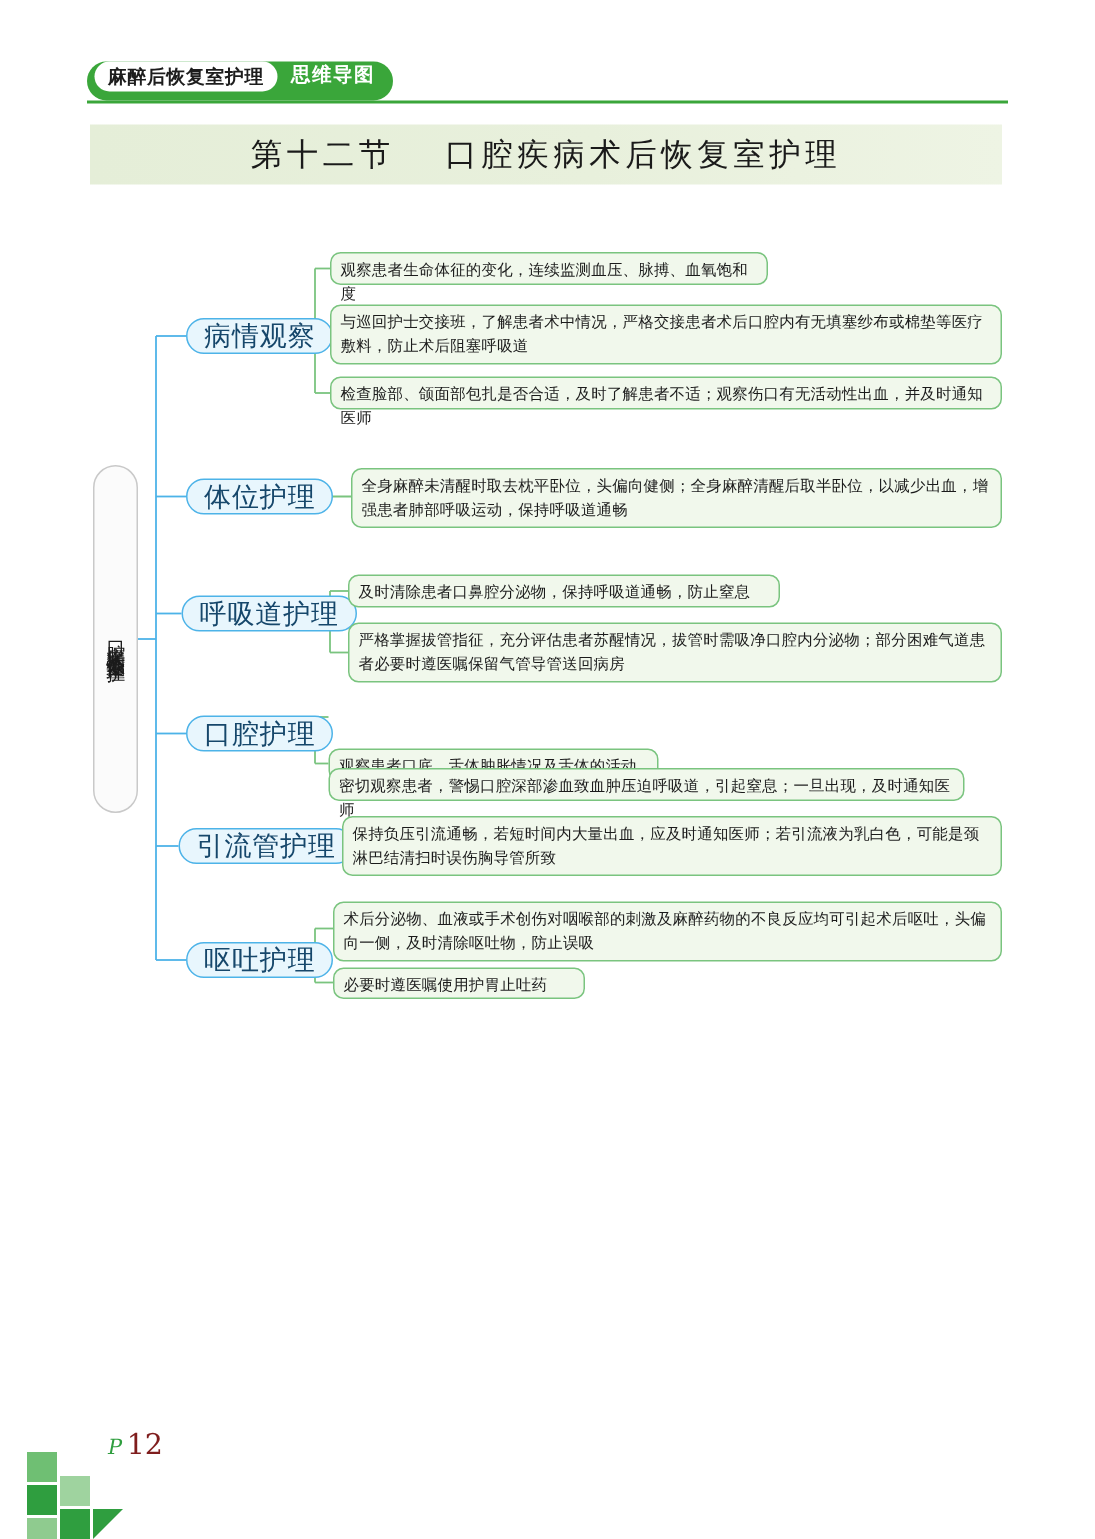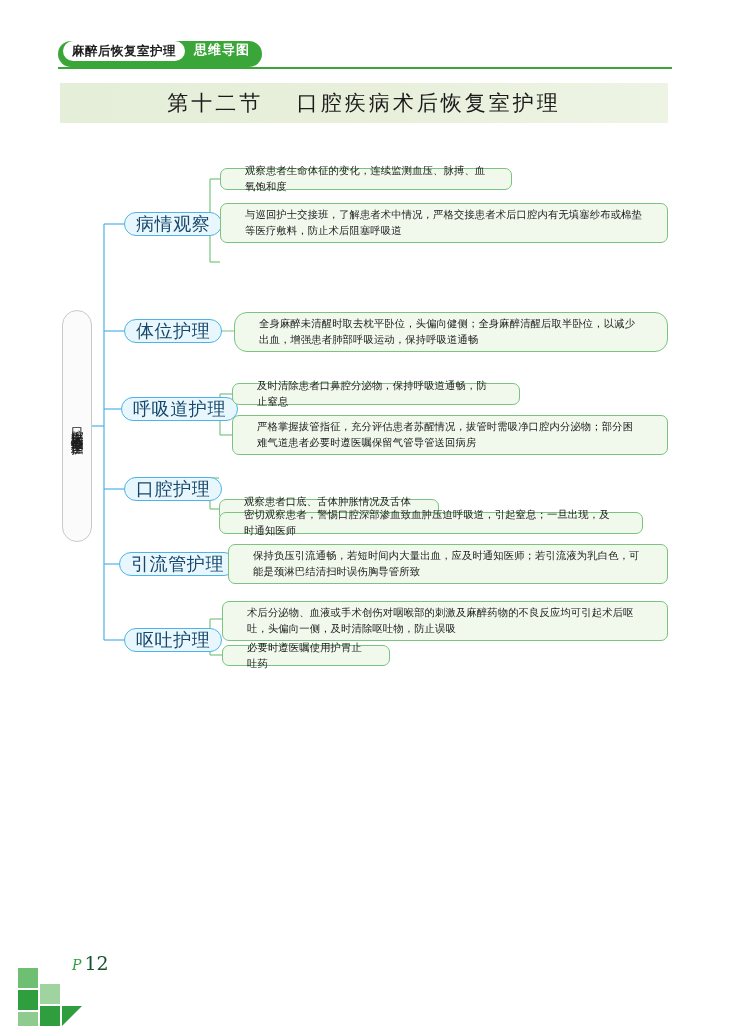--- a/index.html
+++ b/index.html
@@ -142,22 +142,22 @@
     white-space: nowrap;
   }
 
   
   .leaf {
     position: absolute;
     border: 1px solid #7ac47f;
     border-radius: 7px;
     background: #f1f8ec;
     display: flex;
-    align-items: center;
-    padding: 4px 24px;
+    align-items: flex-start;
+    padding: 4px 6px;
   }
   .leaf span {
     font-family: "DejaVu Serif", "Liberation Serif", serif;
     font-size: 10.3px;
     line-height: 1.52;
     color: #1b1b1b;
     letter-spacing: 0.15px;
   }
 
   
@@ -175,21 +175,21 @@
   .footer-mark {
     font-family: "DejaVu Serif", "Liberation Serif", serif;
     font-style: italic;
     font-size: 14px;
     color: #2f9e3f;
     margin-right: 3px;
   }
   .footer-num {
     font-family: "DejaVu Serif", "Liberation Serif", serif;
     font-size: 19px;
-    color: #14532d;
+    color: #7f1d1d;
   }
 </style>
 </head>
 <body>
 
 <div class="header">
   <div class="hdr-pill">
     <div class="pill-outer">
       <span class="pill-inner">麻醉后恢复室护理</span>
       <span class="pill-text">思维导图</span>
@@ -249,25 +249,28 @@
 
   <div class="branch" style="left:124px; top:212px;">
     <span>病情观察</span>
   </div>
   <div class="leaf" style="left:220px; top:168px; width:292px; height:22px;">
     <span>观察患者生命体征的变化，连续监测血压、脉搏、血氧饱和度</span>
   </div>
   <div class="leaf" style="left:220px; top:203px; width:448px; height:40px;">
     <span>与巡回护士交接班，了解患者术中情况，严格交接患者术后口腔内有无填塞纱布或棉垫等医疗敷料，防止术后阻塞呼吸道</span>
   </div>
+  <div class="leaf" style="left:220px; top:251px; width:448px; height:22px;">
+    <span>检查脸部、颌面部包扎是否合适，及时了解患者不适；观察伤口有无活动性出血，并及时通知医师</span>
+  </div>
 
   <div class="branch" style="left:124px; top:319px;">
     <span>体位护理</span>
   </div>
-  <div class="leaf" style="left:234px; top:312px; width:434px; height:40px;border-radius:13px;">
+  <div class="leaf" style="left:234px; top:312px; width:434px; height:40px;">
     <span>全身麻醉未清醒时取去枕平卧位，头偏向健侧；全身麻醉清醒后取半卧位，以减少出血，增强患者肺部呼吸运动，保持呼吸道通畅</span>
   </div>
 
   <div class="branch" style="left:121px; top:397px;">
     <span>呼吸道护理</span>
   </div>
   <div class="leaf" style="left:232px; top:383px; width:288px; height:22px;">
     <span>及时清除患者口鼻腔分泌物，保持呼吸道通畅，防止窒息</span>
   </div>
   <div class="leaf" style="left:232px; top:415px; width:436px; height:40px;">

